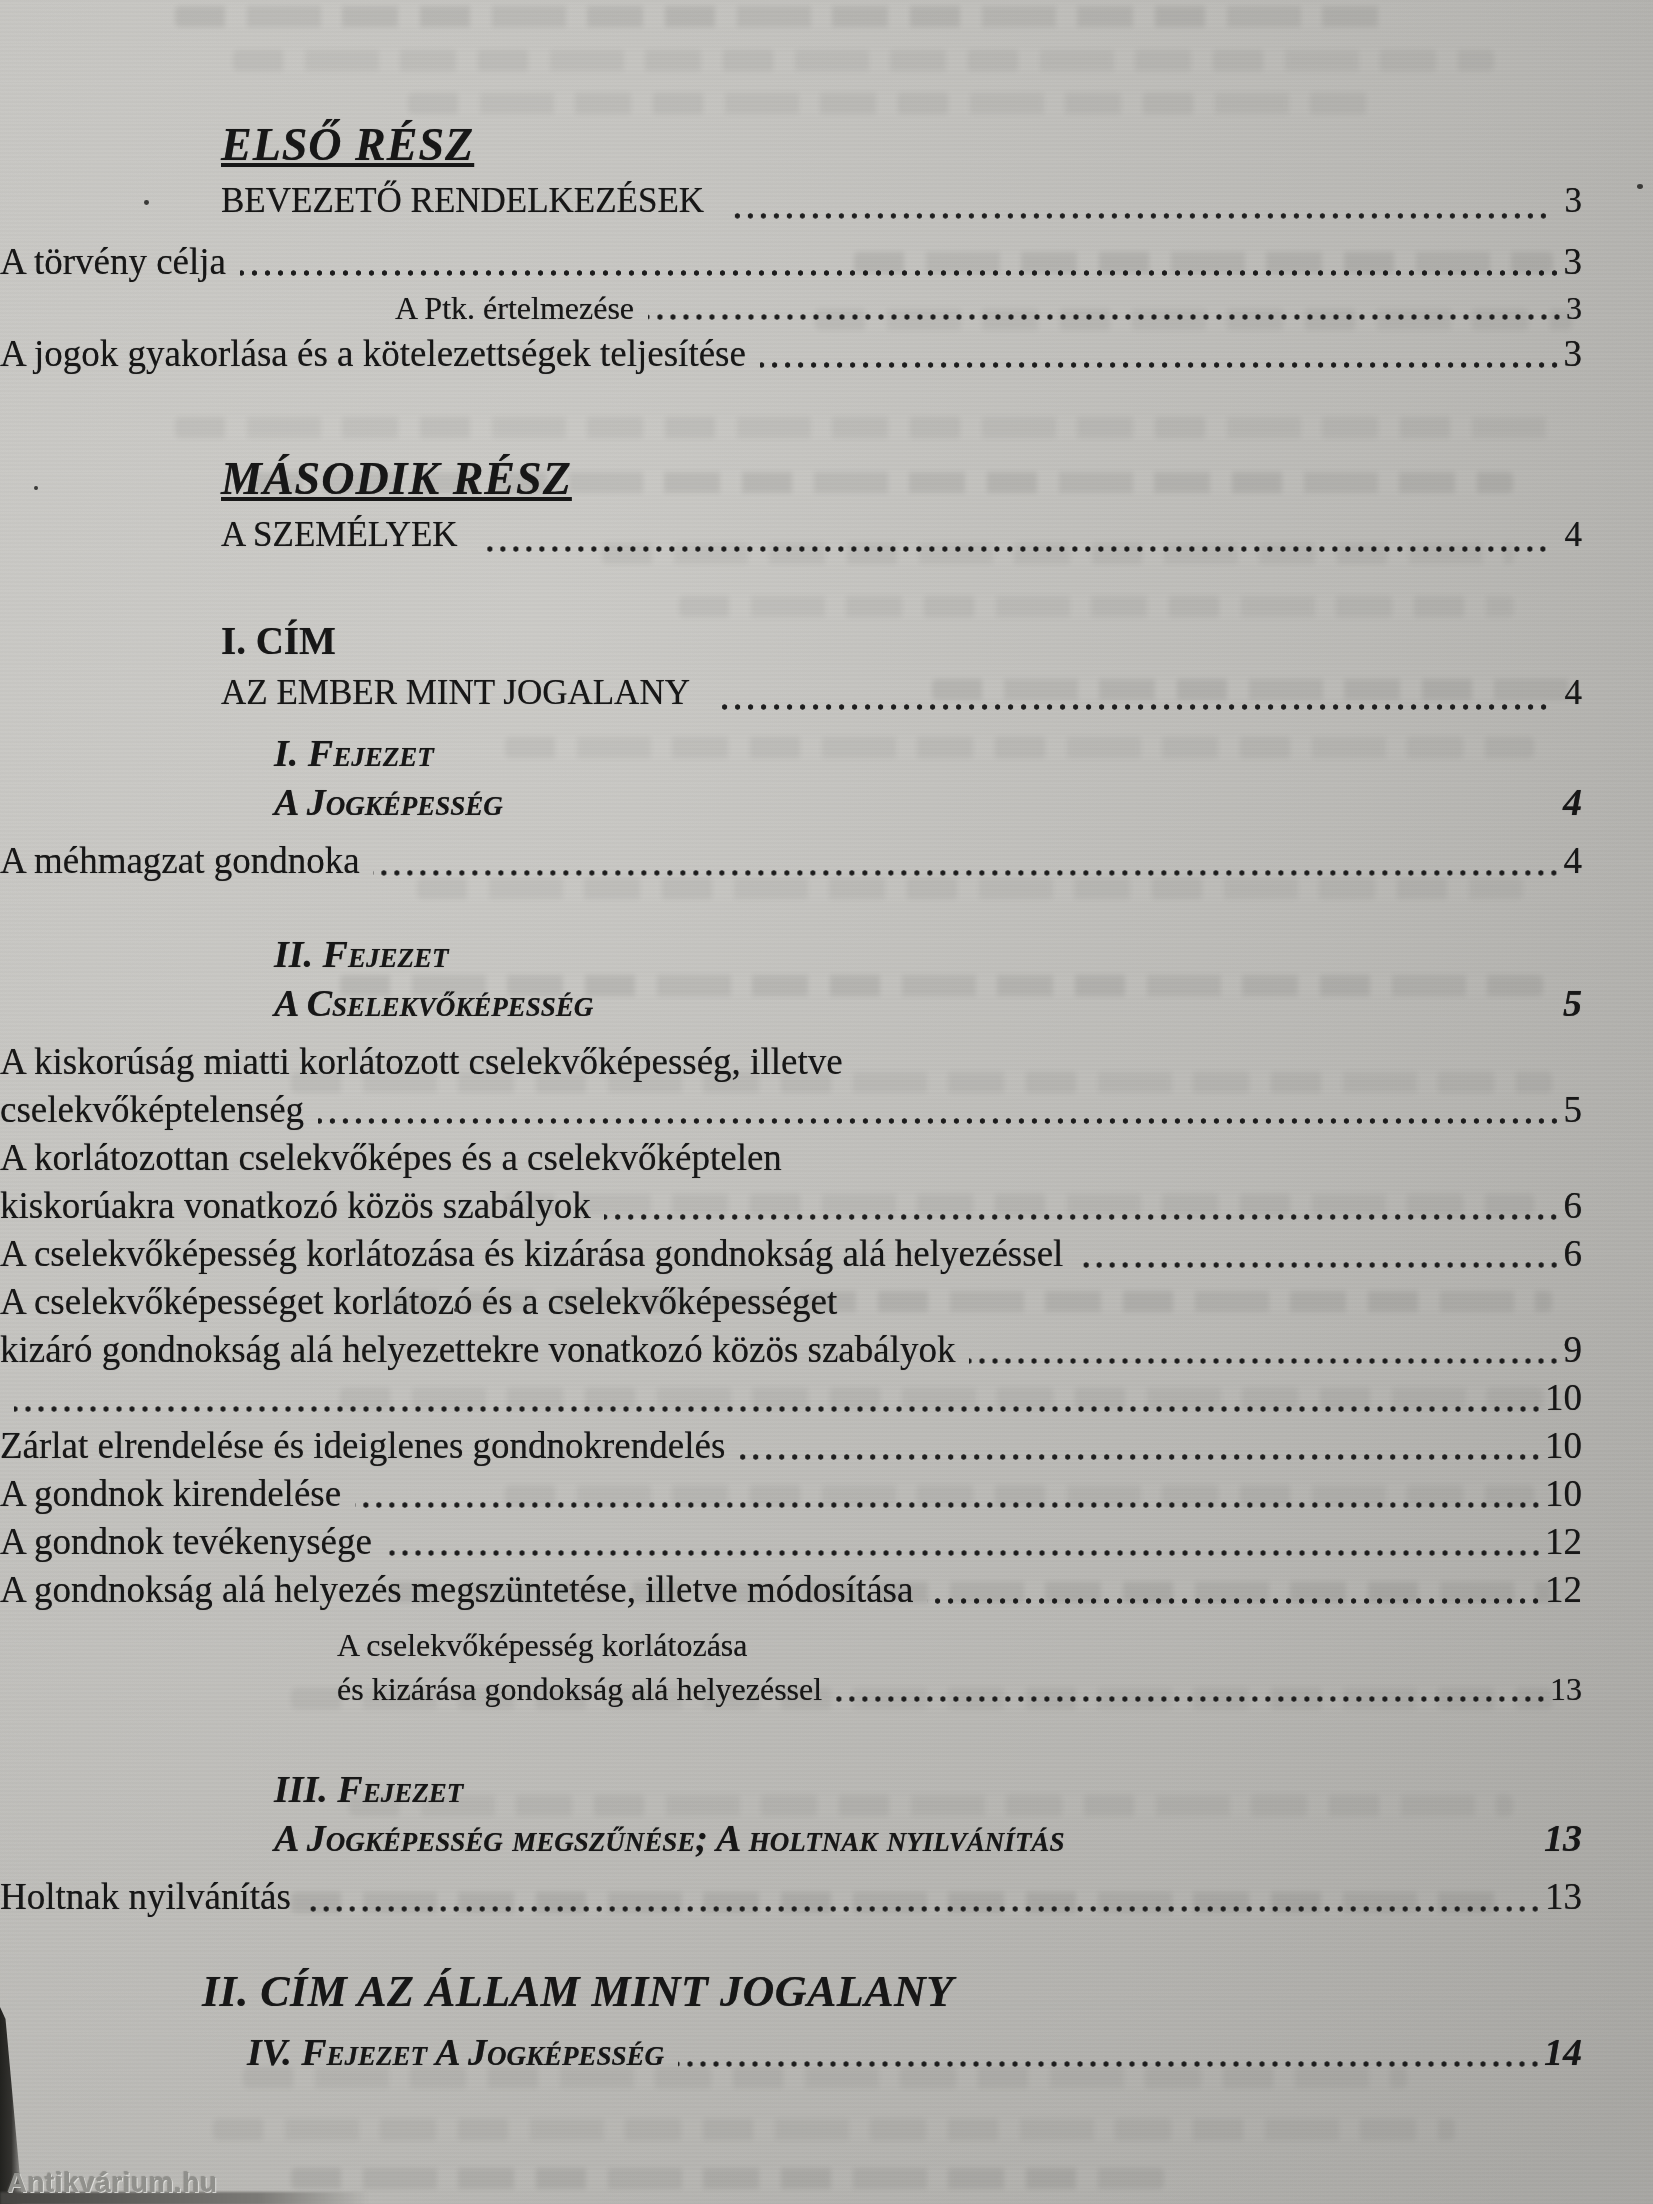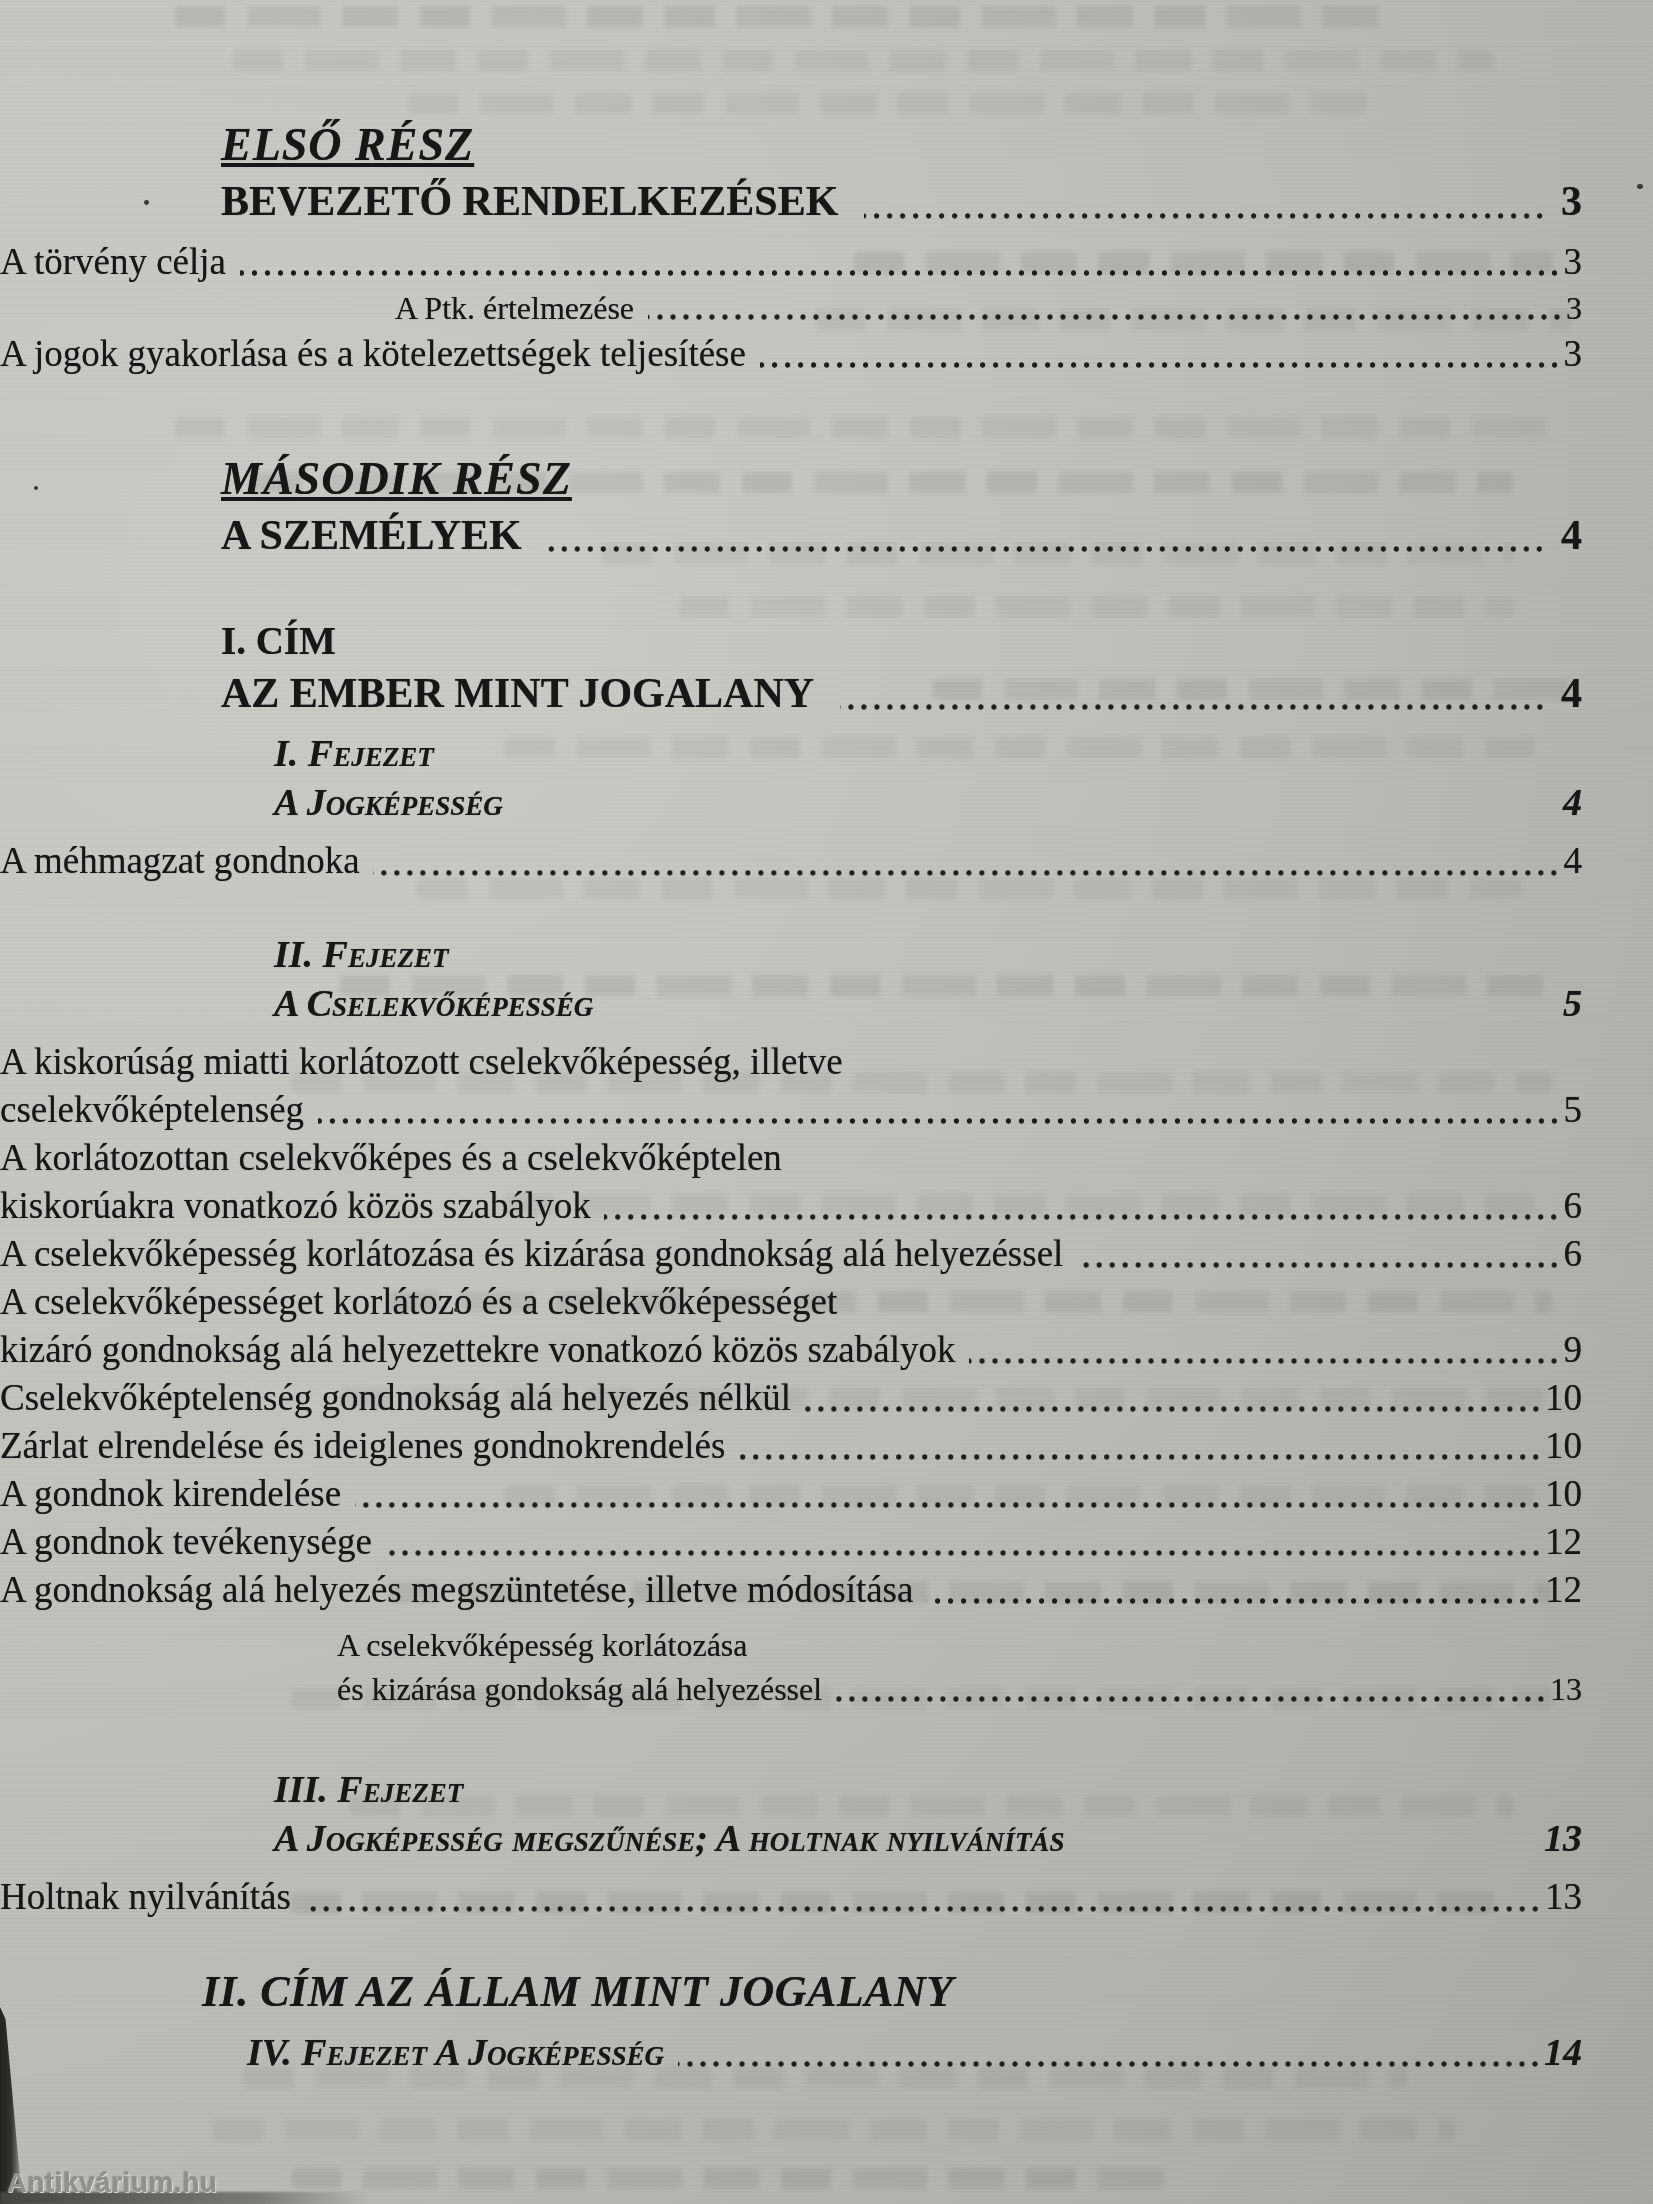--- a/index.html
+++ b/index.html
@@ -35,21 +35,21 @@
     flex:1 1 auto;align-self:flex-end;height:7.8px;min-width:7.8px;
     margin:0 2.9px 8.7px 13.6px;
     background-image:radial-gradient(circle,#1d1d1d 2.3px,rgba(0,0,0,0) 2.9px);
     background-size:13px 7.8px;background-repeat:repeat-x;background-position:right bottom;
   }
   .leader.no-dots{background:none;}
   .page-num{text-align:right;white-space:pre;}
 
   .part     {font-style:italic;font-weight:700;font-size:46px;line-height:58px;padding-left:221px;letter-spacing:1px;text-decoration:underline;}
   .part-sm  {font-style:italic;font-weight:700;font-size:44px;line-height:52px;padding-left:202px;letter-spacing:0.5px;}
-  .section  {font-weight:700;font-size:42px;line-height:54px;padding-left:221px;gap:12px;}
+  .section  {font-weight:400;font-size:35px;line-height:54px;padding-left:221px;gap:12px;}
   .title    {font-weight:700;font-size:39px;line-height:50px;padding-left:221px;}
   .chapter  {font-style:italic;font-weight:700;font-size:38px;line-height:49px;padding-left:274px;font-variant-caps:small-caps;}
   .chapter2 {font-style:italic;font-weight:700;font-size:38px;line-height:49px;padding-left:247px;font-variant-caps:small-caps;}
   .entry    {font-weight:400;font-size:37px;line-height:48px;}
   .entry-sm {font-weight:400;font-size:32px;line-height:44px;padding-left:337px;align-items:flex-end;}
   .entry-sub{font-weight:400;font-size:32px;line-height:44px;padding-left:386px;margin-left:9px;}
 
   .gap-xl{margin-top:72px;} .gap-lg{margin-top:54px;} .gap-md{margin-top:45px;} .gap-sm{margin-top:9.7px;}
 
   
@@ -188,21 +188,20 @@
       </div>
       <div class="row entry">
         <span class="txt">A cselekvőképességet korlátozó és a cselekvőképességet</span>
       </div>
       <div class="row entry">
         <span class="txt">kizáró gondnokság alá helyezettekre vonatkozó közös szabályok</span>
         <span class="leader"></span>
         <span class="page-num">9</span>
       </div>
       <div class="row entry">
-        <span class="txt">Cselekvőképtelenség gondnokság alá helyezés nélkül</span>
         <span class="leader"></span>
         <span class="page-num">10</span>
       </div>
       <div class="row entry">
         <span class="txt">Zárlat elrendelése és ideiglenes gondnokrendelés</span>
         <span class="leader"></span>
         <span class="page-num">10</span>
       </div>
       <div class="row entry">
         <span class="txt">A gondnok kirendelése</span>

